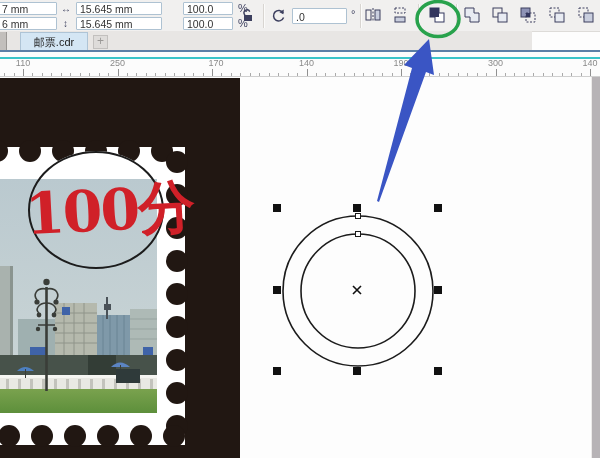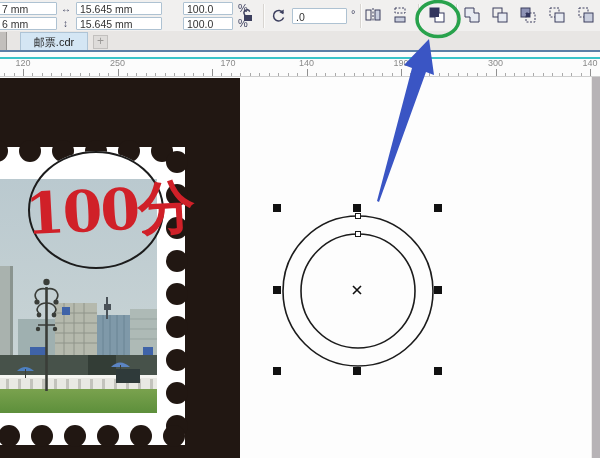--- a/index.html
+++ b/index.html
@@ -6,21 +6,21 @@
     font-family:"Liberation Sans","DejaVu Sans",sans-serif;background:#fdfdfd;}
   
   #propbar{position:absolute;left:0;top:0;width:600px;height:31px;background:#f1f0ef;border-bottom:1px solid #dddbd8;}
   .field{position:absolute;height:13px;background:#fff;border:1px solid #aec2d2;border-radius:1px;
     font-size:10.5px;color:#333;line-height:13px;padding-left:3px;box-sizing:border-box;white-space:nowrap;overflow:hidden;}
   .pb-label{position:absolute;font-size:11px;color:#3c3f5e;line-height:13px;}
   .sep{position:absolute;top:4px;width:1px;height:24px;background:#d8d5d1;border-right:1px solid #fbfbfa;}
   .icnbtn{position:absolute;width:20px;height:20px;top:6px;}
   svg{display:block;}
   
-  #tabbar{position:absolute;left:0;top:31px;width:600px;height:20px;background:#e8e6e4;}
+  #tabbar{position:absolute;left:0;top:31px;width:532px;height:20px;background:#e8e6e4;}
   #tabline{position:absolute;left:0;top:50px;width:600px;height:2px;background:#5b7fa6;}
   .tab-active{position:absolute;left:20px;top:1px;width:68px;height:19px;background:#d4e6f4;
     border:1px solid #aec4d6;border-bottom:none;box-sizing:border-box;font-size:11px;color:#222;
     text-align:center;line-height:18px;}
   .tab-stub{position:absolute;left:0;top:1px;width:6px;height:19px;background:#c2bfbc;border-right:1px solid #9a9794;}
   .tab-plus{position:absolute;left:93px;top:4px;width:15px;height:14px;background:#dedcda;border:1px solid #c2c0be;
     box-sizing:border-box;color:#9a9896;font-size:12px;line-height:11px;text-align:center;}
   
   #rulerwrap{position:absolute;left:0;top:52px;width:600px;height:25px;background:#fcfcfc;border-bottom:1px solid #cfcfcf;box-sizing:border-box;}
   #tealline{position:absolute;left:0;top:5px;width:600px;height:2px;background:var(--teal,#3ac4c8);}
@@ -145,21 +145,21 @@
   <div class="tab-active">邮票.cdr</div>
   <div class="tab-plus">+</div>
 </div>
 <div id="tabline"></div>
 
 <div id="rulerwrap">
   <div id="tealline"></div>
   <div id="ticks">
       <div class="tick-minor" style="left: 4.1px;"></div>
       <div class="tick-minor" style="left: 13.55px;"></div>
-      <div class="rnum" style="left: 23px;">120</div>
+      <div class="rnum" style="left: 23px;">110</div>
       <div class="tick-major" style="left: 23px;"></div>
       <div class="tick-minor" style="left: 32.45px;"></div>
       <div class="tick-minor" style="left: 41.9px;"></div>
       <div class="tick-minor" style="left: 51.35px;"></div>
       <div class="tick-minor" style="left: 60.8px;"></div>
       <div class="tick-minor" style="left: 70.25px;"></div>
       <div class="tick-minor" style="left: 79.7px;"></div>
       <div class="tick-minor" style="left: 89.15px;"></div>
       <div class="tick-minor" style="left: 98.6px;"></div>
       <div class="tick-minor" style="left: 108.05px;"></div>
@@ -167,21 +167,21 @@
       <div class="tick-major" style="left: 117.5px;"></div>
       <div class="tick-minor" style="left: 126.95px;"></div>
       <div class="tick-minor" style="left: 136.4px;"></div>
       <div class="tick-minor" style="left: 145.85px;"></div>
       <div class="tick-minor" style="left: 155.3px;"></div>
       <div class="tick-minor" style="left: 164.75px;"></div>
       <div class="tick-minor" style="left: 174.2px;"></div>
       <div class="tick-minor" style="left: 183.65px;"></div>
       <div class="tick-minor" style="left: 193.1px;"></div>
       <div class="tick-minor" style="left: 202.55px;"></div>
-      <div class="rnum" style="left: 228px; text-align: right;">170</div>
+      <div class="rnum" style="left: 216px; text-align: right;">170</div>
       <div class="tick-major" style="left: 212px;"></div>
       <div class="tick-minor" style="left: 221.45px;"></div>
       <div class="tick-minor" style="left: 230.9px;"></div>
       <div class="tick-minor" style="left: 240.35px;"></div>
       <div class="tick-minor" style="left: 249.8px;"></div>
       <div class="tick-minor" style="left: 259.25px;"></div>
       <div class="tick-minor" style="left: 268.7px;"></div>
       <div class="tick-minor" style="left: 278.15px;"></div>
       <div class="tick-minor" style="left: 287.6px;"></div>
       <div class="tick-minor" style="left: 297.05px;"></div>

